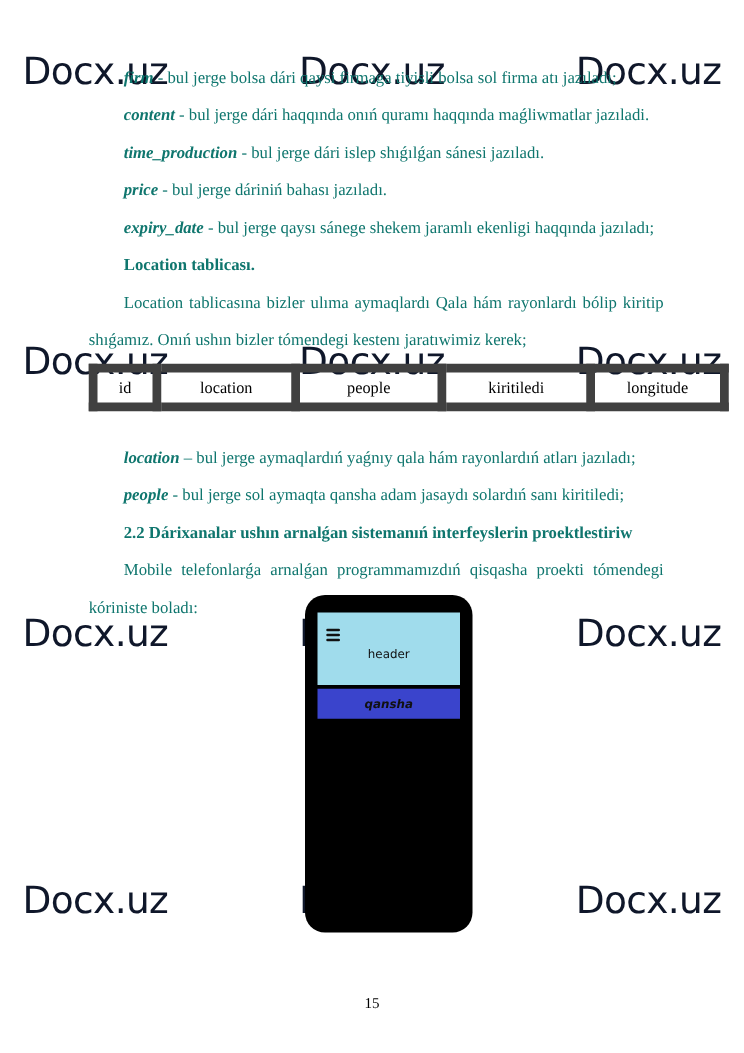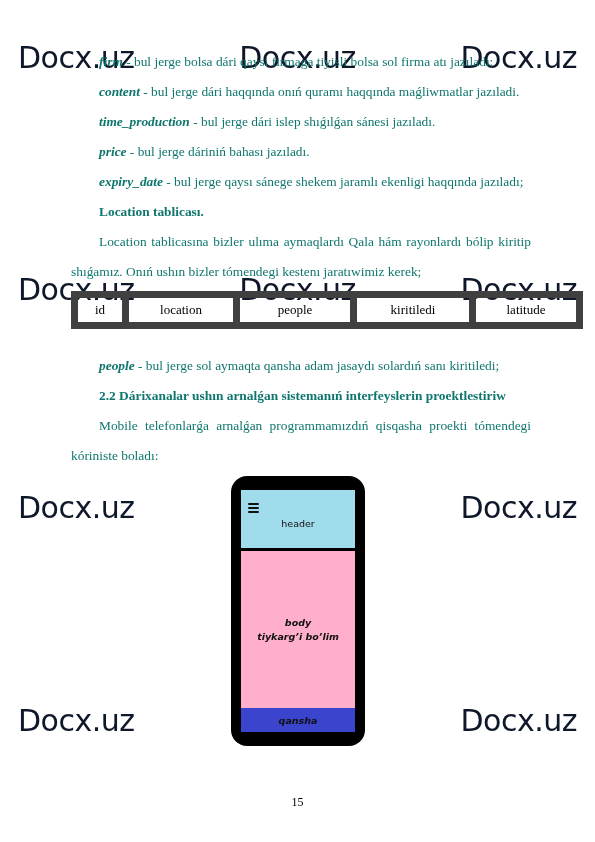--- a/index.html
+++ b/index.html
@@ -93,21 +93,21 @@
   table.db-table td.c-location { width: 102px; }
   table.db-table td.c-people { width: 108px; }
   table.db-table td.c-longitude { width: 110px; }
   table.db-table td.c-latitude { width: 98px; }
 
   .spacer-after-table { height: 18px; }
 
   
   #phone-mockup {
     position: absolute;
-    left: 231px;
+    left: 244px;
     top: 476px;
     width: 134px;
     height: 270px;
     background: #000000;
     border-radius: 16px;
     box-sizing: border-box;
     padding: 14px 10px 14px 10px;
     z-index: 12;
   }
   .screen {
@@ -249,28 +249,29 @@
     <p class="para">Location tablicasına bizler ulıma aymaqlardı Qala hám rayonlardı bólip kiritip shıǵamız. Onıń ushın bizler tómendegi kestenı jaratıwimiz kerek;</p>
 
     <div class="db-table-wrap">
       <table class="db-table">
         <tbody>
           <tr>
             <td class="c-id">id</td>
             <td class="c-location">location</td>
             <td class="c-people">people</td>
             <td class="c-longitude">kiritiledi</td>
-            <td class="c-latitude">latitude</td>
+            <td class="c-latitude">longitude</td>
           </tr>
         </tbody>
       </table>
     </div>
 
     <div class="spacer-after-table"></div>
 
+    <p class="para"><span class="term">location</span><span> – bul jerge aymaqlardıń yaǵnıy qala hám rayonlardıń atları jazıladı;</span></p>
 
     <p class="para"><span class="term">people</span><span> - bul jerge sol aymaqta qansha adam jasaydı solardıń sanı kiritiledi;</span></p>
 
     <p class="para"><span class="heading">2.2 Dárixanalar ushın arnalǵan sistemanıń interfeyslerin proektlestiriw</span></p>
 
     <p class="para">Mobile telefonlarǵa arnalǵan programmamızdıń qisqasha proekti tómendegi kóriniste boladı:</p>
 
   </div>
 </div>
 
@@ -281,24 +282,20 @@
       <div class="hamburger">
         <span></span>
         <span></span>
         <span></span>
       </div>
       <div class="label">header</div>
     </div>
 
     <div class="scr-gap"></div>
 
-    <div class="scr-body">
-      <div class="label">body</div>
-      <div class="label">tiykarg’i bo’lim</div>
-    </div>
 
     <div class="scr-footer">
       <div class="label">qansha</div>
     </div>
 
   </div>
 </div>
 
 <div id="page-number">15</div>
 

